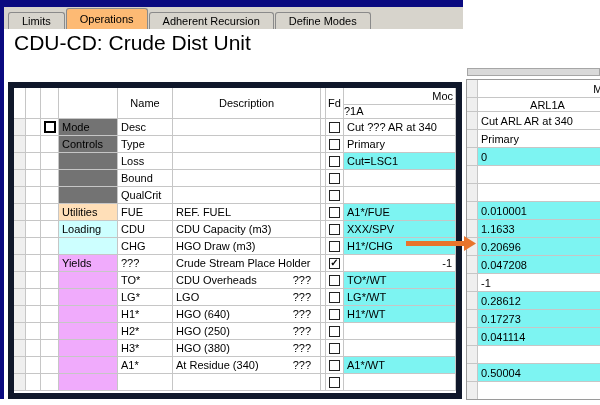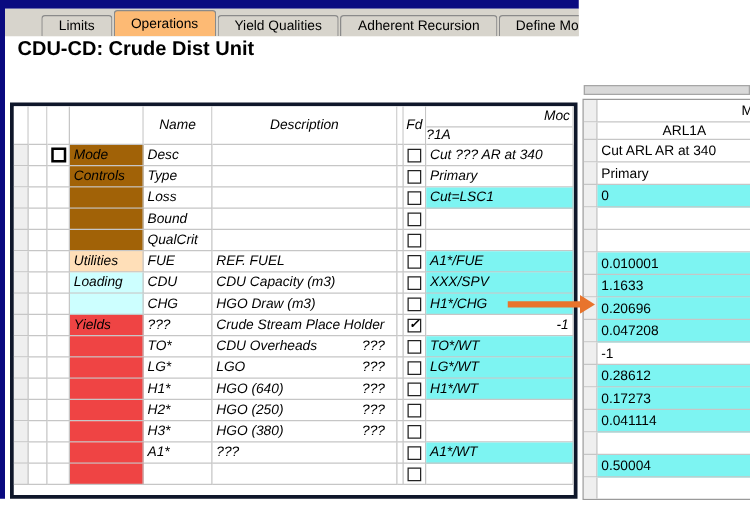--- a/index.html
+++ b/index.html
@@ -4,53 +4,53 @@
 <style>
   html,body{margin:0;padding:0;background:#fff;}
   *{box-sizing:border-box;}
   .screen{position:relative;width:600px;height:405px;background:#fff;overflow:hidden;
           font-family:"Liberation Sans",sans-serif;font-size:11px;color:#000;}
 
   
   .navy-top{position:absolute;left:0;top:0;width:463px;height:7px;background:#0a0a80;}
   .navy-left{position:absolute;left:0;top:0;width:4px;height:399px;background:#0a0a80;}
   .tabstrip{position:absolute;left:4px;top:7px;width:459px;height:22px;background:#d7d4cc;
-            display:flex;align-items:flex-end;padding-left:29px;overflow:hidden;}
+            display:flex;align-items:flex-end;padding-left:4px;overflow:hidden;}
   .tab{flex:0 0 auto;background:#d7d4cc;border:1px solid #8a8a8a;border-bottom:none;
        border-radius:3px 3px 0 0;padding:2px 13px 2px;margin-right:1px;height:17px;
        white-space:nowrap;text-align:center;cursor:default;}
   .tab.active{background:#fdba74;height:21px;padding-top:4px;position:relative;z-index:2;}
-  .page-title{position:absolute;left:14px;top:31px;font-size:16px;font-weight:bold;}
+  .page-title{position:absolute;left:14px;top:31px;font-size:21px;font-weight:normal;}
 
   
   .grid{position:absolute;left:8px;top:82px;width:454px;height:317px;
-        border:3px solid #0f172a;background:#fff;overflow:hidden;font-style:italic;}
+        border:6px solid #0f172a;background:#fff;overflow:hidden;}
   .hdr,.trow{display:flex;width:100%;}
   .hdr{height:31px;}
   .trow{height:17px;}
   .c{border-right:1px solid #c6c6c6;border-bottom:1px solid #c6c6c6;overflow:hidden;
      white-space:nowrap;display:flex;align-items:center;padding:0 3px;}
   .ca{width:12px;background:#efefef;padding:0;}
   .cb{width:15px;padding:0;}
   .cc{width:18px;padding:0;justify-content:center;}
   .cat{width:59px;}
   .name{width:55px;}
   .desc{width:148px;justify-content:space-between;}
   .gapc{width:5px;padding:0;}
   .fd{width:18px;justify-content:center;padding:0;}
   .moc{flex:1;}
   .hdr .c{justify-content:center;background:#fff;}
   .hdr .moc{flex-direction:column;justify-content:flex-start;align-items:stretch;padding:0;}
   .moc-top{height:17px;line-height:17px;text-align:right;padding-right:2px;border-bottom:1px solid #c6c6c6;}
   .moc-bot{height:13px;line-height:13px;text-align:left;}
   .cyan{background:#7df4f2;}
-  .bg-yellow{background:#a16207;}
+  .bg-yellow{background:#737373;}
   .bg-peach{background:#ffdfb8;}
   .bg-lcyan{background:#cdffff;}
-  .bg-lav{background:#ef4444;}
+  .bg-lav{background:#f0abfc;}
   .right{justify-content:flex-end;}
   .cb-box{width:11px;height:11px;border:1px solid #222;background:#fff;display:flex;
           align-items:center;justify-content:center;font-size:10px;line-height:10px;font-weight:bold;}
   .sel-square{width:12px;height:12px;border:2px solid #000;background:#fff;}
   .dnote{padding-right:6px;}
 
   
   .panel-topbar{position:absolute;left:467px;top:68px;width:133px;height:8px;
                 background:#d9d9d9;border:1px solid #a6a6a6;}
   .panel{position:absolute;left:466px;top:79px;width:152px;height:321px;
@@ -73,21 +73,20 @@
 <body>
 
 <div class="screen">
 
   <div class="navy-top"></div>
   <div class="navy-left"></div>
 
   <div class="tabstrip" id="tabbar">
       <div class="tab">Limits</div>
       <div class="tab active">Operations</div>
-      <div class="tab">Yield Qualities</div>
       <div class="tab">Adherent Recursion</div>
       <div class="tab">Define Modes</div>
     </div>
 
   <div class="page-title">CDU-CD: Crude Dist Unit</div>
 
   <div class="grid">
     <div class="hdr">
       <div class="c ca"></div>
       <div class="c cb"></div>
@@ -335,20 +334,21 @@
     <div class="c moc"></div>
   </div>
 
   <div class="trow">
     <div class="c ca"></div>
     <div class="c cb"></div>
     <div class="c cc"></div>
     <div class="c cat bg-lav"></div>
     <div class="c name">A1*</div>
     <div class="c desc">
+            <span class="dmain">At Residue (340)</span>
             <span class="dnote">???</span>
           </div>
     <div class="c gapc"></div>
     <div class="c fd">
             <span class="cb-box"></span>
           </div>
     <div class="c moc cyan">A1*/WT</div>
   </div>
 
   <div class="trow">

